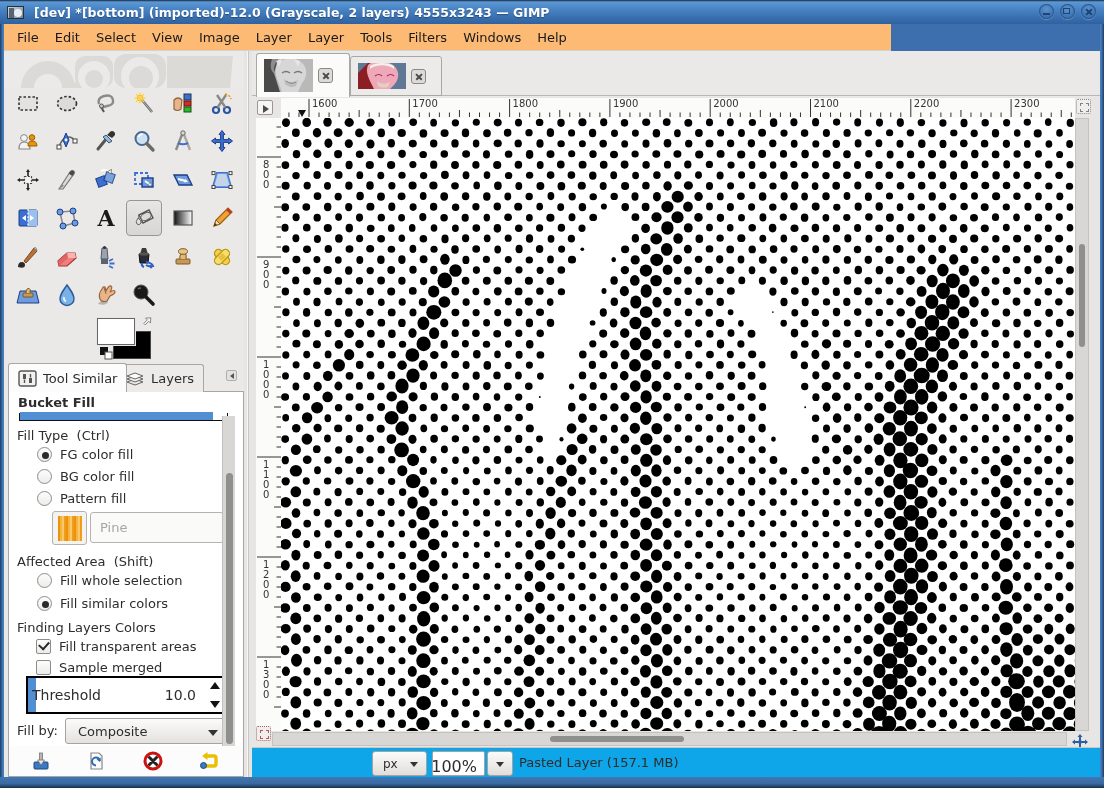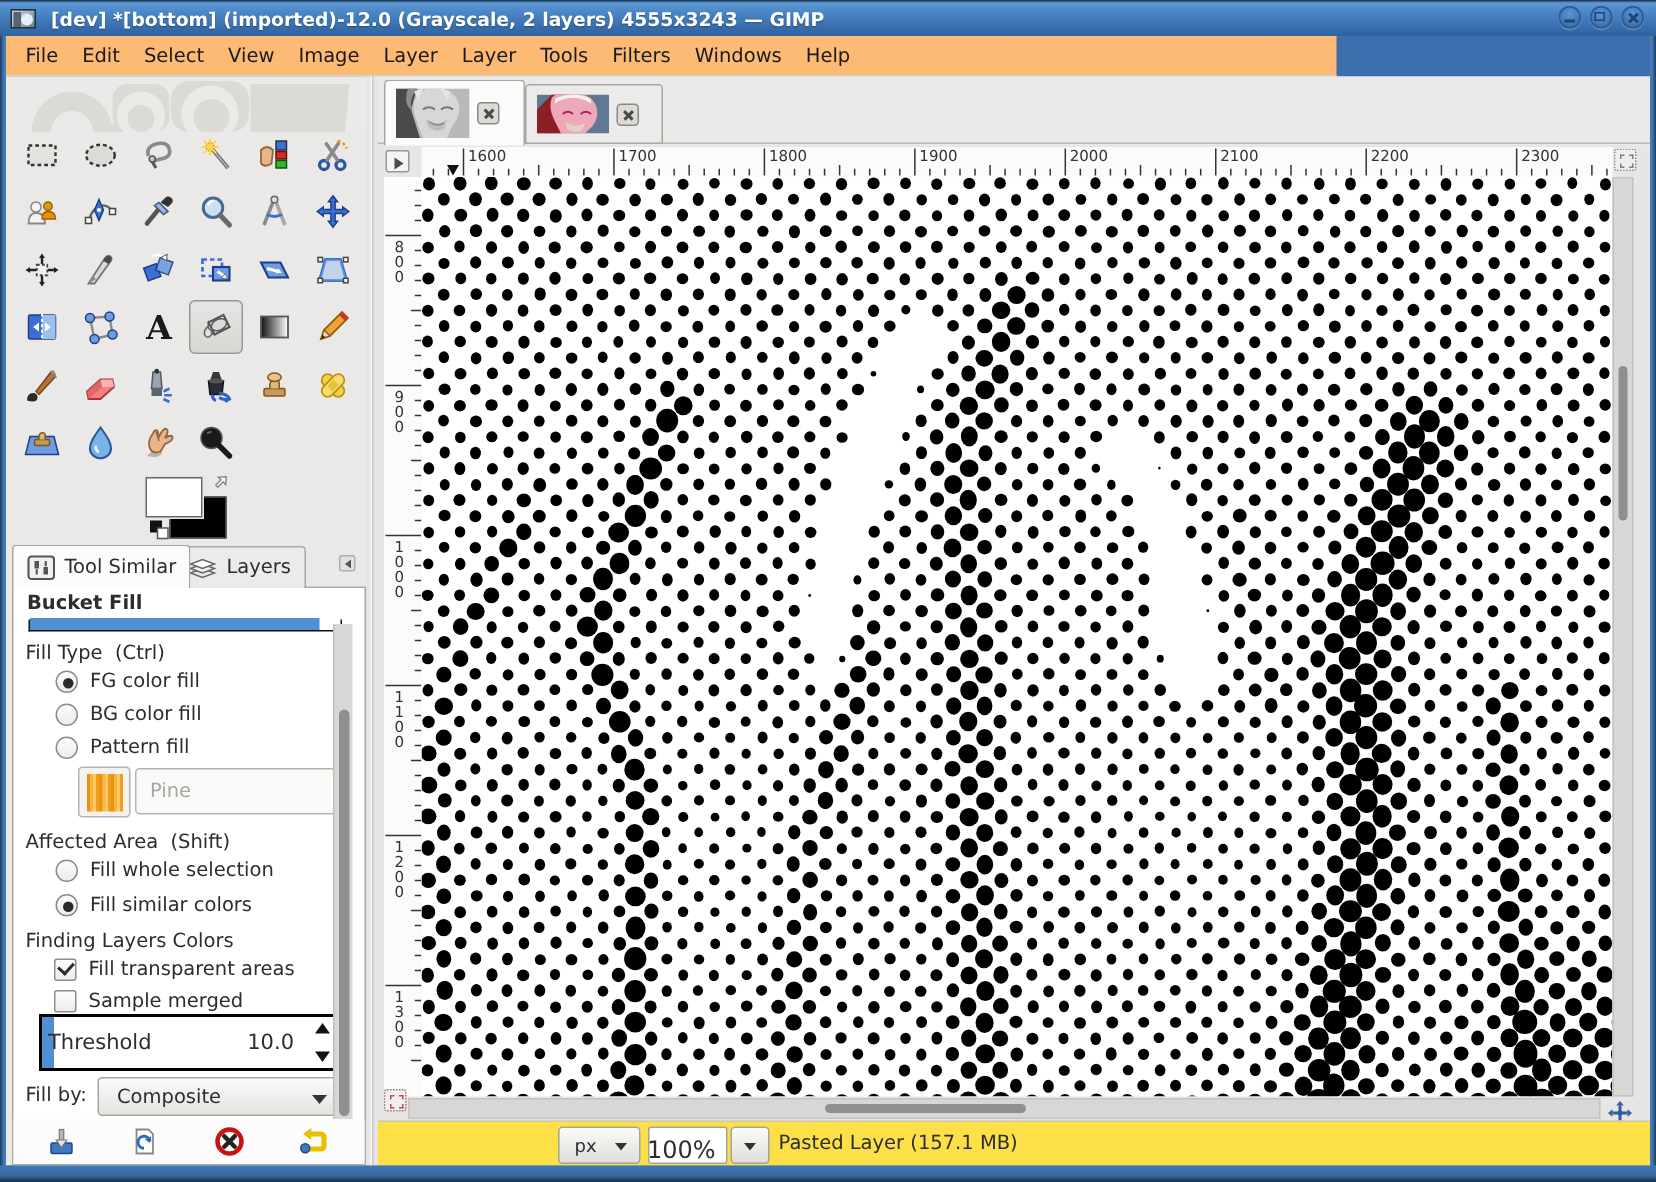--- a/index.html
+++ b/index.html
@@ -108,21 +108,21 @@
   .cv-vscroll { position:absolute; left:823px; top:21px; width:14px; height:613px; background:#d9d7d5; border:1px solid #c5c3c0; }
   .cv-vscroll .thumb { position:absolute; left:3px; width:6px; border-radius:3px; background:#8f8f8d; }
   .cv-hscroll { position:absolute; left:20px; top:635px; width:795px; height:14px; background:#d9d7d5; border:1px solid #c5c3c0; }
   .cv-hscroll .thumb { position:absolute; top:3px; height:6px; border-radius:3px; background:#8f8f8d; }
   .zoomfit-btn { position:absolute; left:824px; top:2px; width:15px; height:15px; border:1px dotted #8a8886; background:#f0efee; border-radius:2px;}
   .zoomfit-btn:after{content:"";position:absolute;left:3px;top:3px;width:7px;height:7px;border:1px dashed #77848f;}
   .qmask-btn { position:absolute; left:4px; top:629px; width:15px; height:15px; border:1px dotted #9a6a6a; background:#f0efee; border-radius:2px;}
   .qmask-btn:after{content:"";position:absolute;left:3px;top:3px;width:7px;height:7px;border:1px dashed #b55;}
   .nav-btn { position:absolute; left:820px; top:637px; width:16px; height:16px; }
 
-  .statusbar { position:absolute; left:0; top:696px; width:848px; height:30px; background:#fde047; border-top:1px solid #c9c7c4; }
+  .statusbar { position:absolute; left:0; top:696px; width:848px; height:30px; background:#0ea5e9; border-top:1px solid #c9c7c4; }
   .unit-dd { position:absolute; left:120px; top:3px; width:55px; height:25px; border:1px solid #a5a3a0; border-radius:3px; background:linear-gradient(#fbfbfa,#e0deda); }
   .unit-dd span { position:absolute; left:10px; top:5px; font-size:12px; }
   .unit-dd .arr { position:absolute; right:8px; top:10px; width:0;height:0; border-left:4.5px solid transparent; border-right:4.5px solid transparent; border-top:5.5px solid #333; }
   .zoom-entry { position:absolute; left:180px; top:3px; width:53px; height:25px; border:1px solid #a5a3a0; background:#fff; border-radius:2px; }
   .zoom-entry span { position:absolute; right:7px; top:5px; font-size:16px; }
   .zoom-arrow { position:absolute; left:235px; top:3px; width:26px; height:25px; border:1px solid #a5a3a0; border-radius:3px; background:linear-gradient(#fbfbfa,#e0deda); }
   .zoom-arrow:after { content:""; position:absolute; left:8px; top:10px; width:0;height:0; border-left:4.5px solid transparent; border-right:4.5px solid transparent; border-top:5.5px solid #333; }
   .status-msg { position:absolute; left:267px; top:7px; font-size:13px; color:#2d2d2d; }
 
   .bottom-border { position:absolute; left:0; top:777px; width:1104px; height:11px; background:linear-gradient(#4077b5 0%, #39699f 60%, #16314e 100%); }

